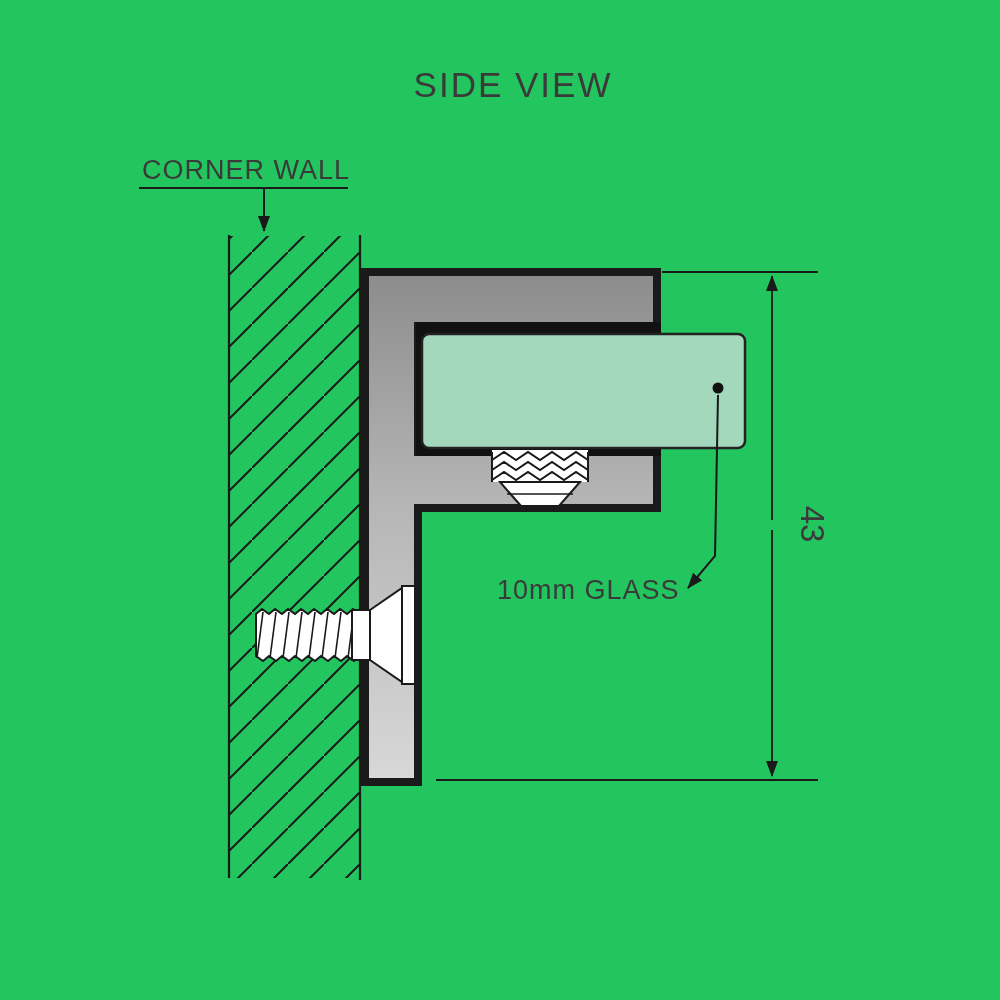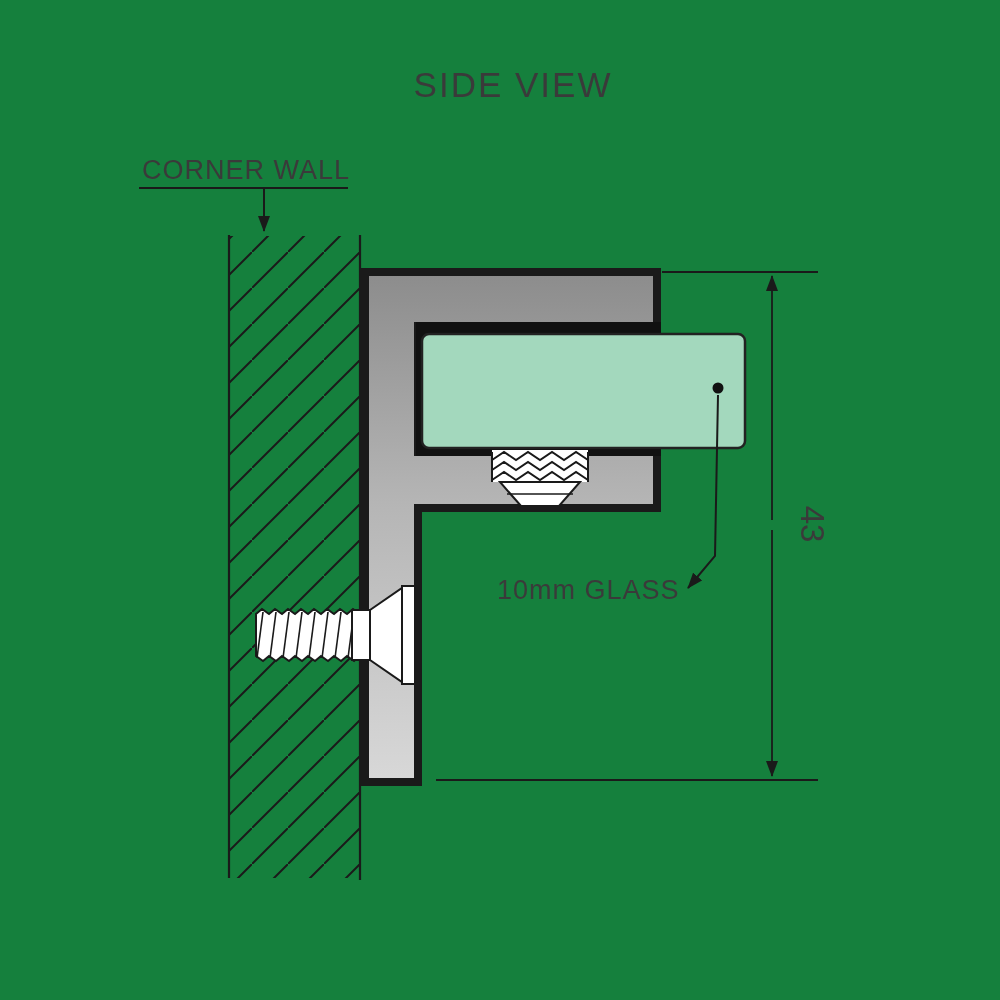--- a/index.html
+++ b/index.html
@@ -1,18 +1,18 @@
 <!DOCTYPE html>
 <html><head>
 <meta charset="utf-8">
 <style>
   html, body { margin: 0; padding: 0; background: #ffffff; }
   .canvas {
     width: 1000px; height: 1000px;
-    position: relative; background: #15803d;
+    position: relative; background: #22c55e;
     font-family: "Liberation Sans", "DejaVu Sans", sans-serif;
   }
   svg text {
     font-family: "Liberation Sans", "DejaVu Sans", sans-serif;
     fill: #3a3a3a;
   }
   .t-title { font-size: 35px; letter-spacing: 2px; }
   .t-label { font-size: 27px; letter-spacing: 1px; }
   .t-dim   { font-size: 33px; }
 </style>

